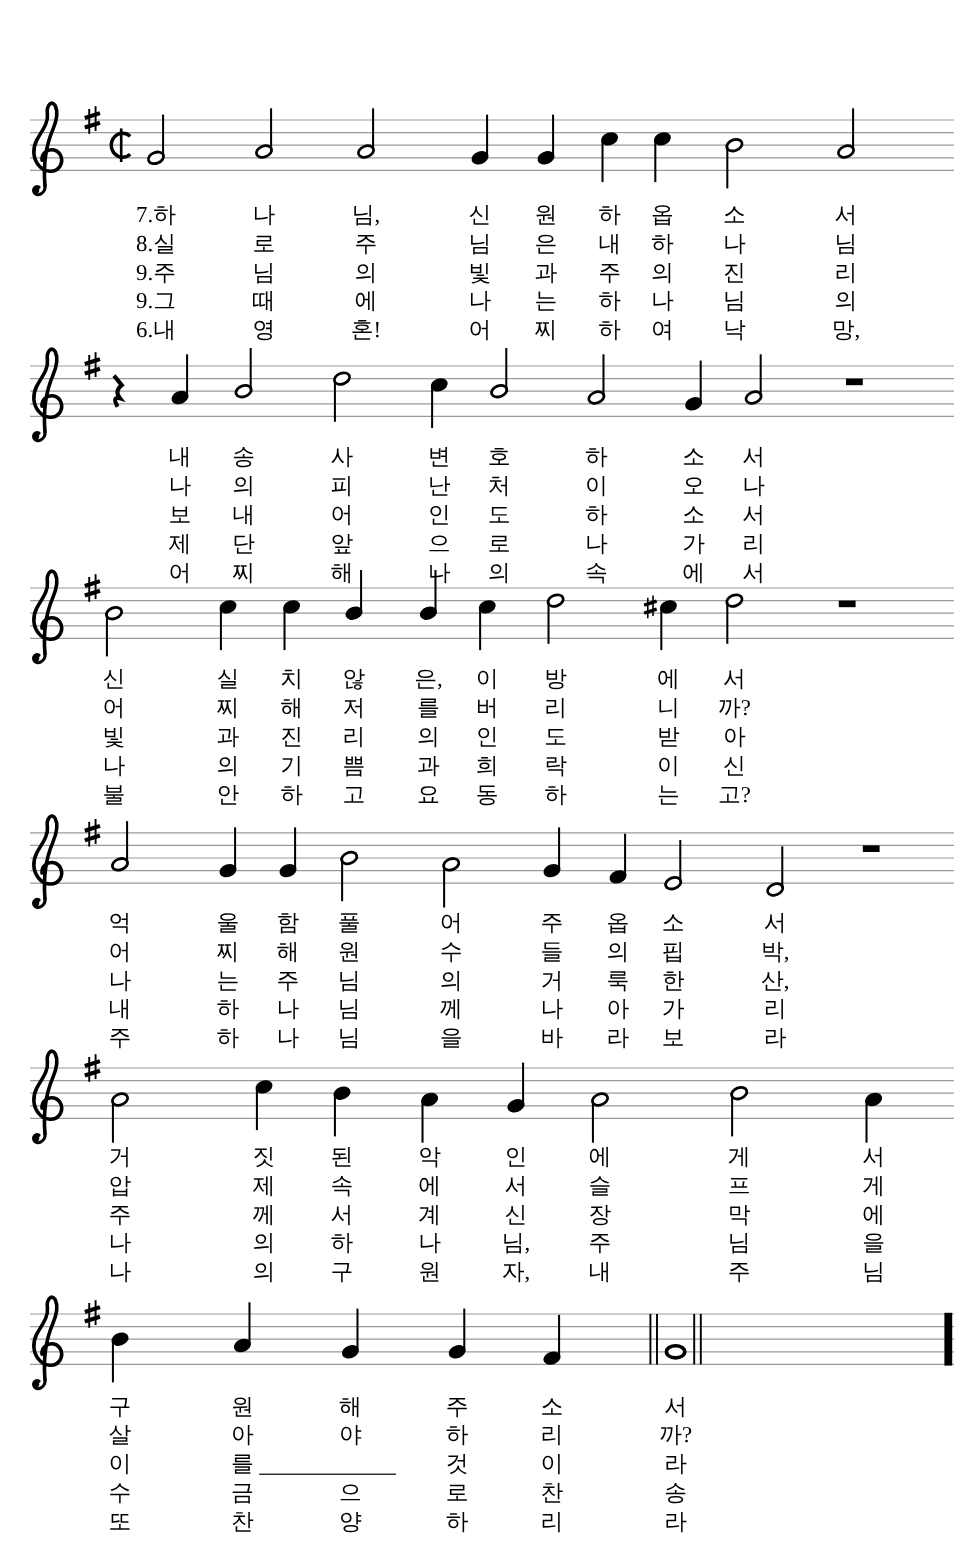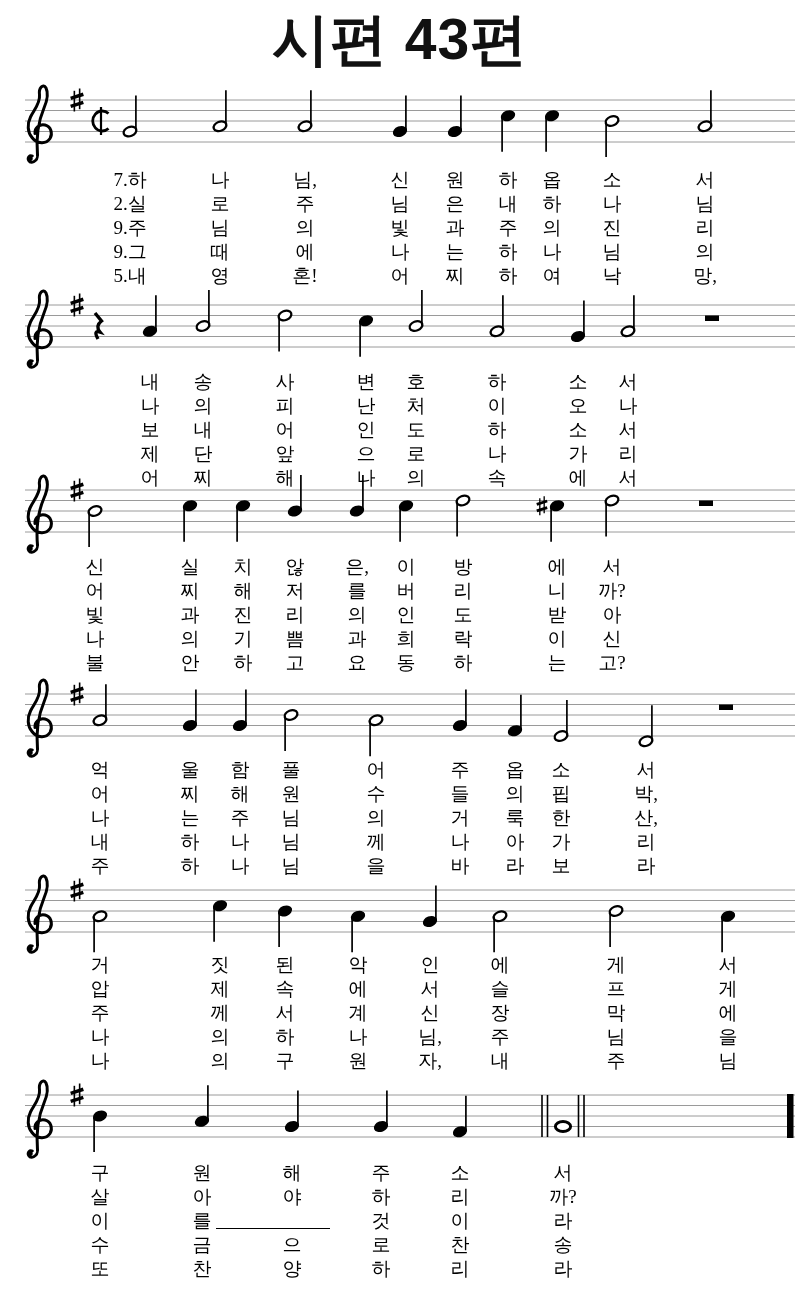--- a/index.html
+++ b/index.html
@@ -11,21 +11,20 @@
   svg.score{position:absolute;left:0;top:0;}
   .lyrics{position:absolute;left:0;top:0;width:800px;height:1291px;}
   .syl{position:absolute;transform:translateX(-50%);line-height:1;white-space:nowrap;
        font-size:19px;color:#000;}
   .ext{position:absolute;border-top:1.5px solid #000;height:0;}
 </style>
 </head>
 <body>
 
 <div class="page">
-  <h1 class="title">시편 43편</h1>
   <svg class="score" width="800" height="1291">
       <g>
         <line x1="25" y1="100" x2="795" y2="100" stroke="#9a9a9a" stroke-width="1"></line>
         <line x1="25" y1="110.5" x2="795" y2="110.5" stroke="#9a9a9a" stroke-width="1"></line>
         <line x1="25" y1="121" x2="795" y2="121" stroke="#9a9a9a" stroke-width="1"></line>
         <line x1="25" y1="131.5" x2="795" y2="131.5" stroke="#9a9a9a" stroke-width="1"></line>
         <line x1="25" y1="142" x2="795" y2="142" stroke="#9a9a9a" stroke-width="1"></line>
         <g transform="translate(24,100)">
           <path d="M 13.5,55 C 12,38 14,22 20,8 C 23,1 25,-6 22,-12 C 19,-17 14.5,-12 15.5,-5 C 16.5,3 10,10 6.5,17 C 3,24 3.5,32 8,37.5 C 13,44 22,44.5 26,38.5 C 29,33.5 27,26.5 21,25 C 15.5,23.7 10.5,28 11,33.5" fill="none" stroke="#000000" stroke-width="3" stroke-linecap="round"></path>
           <path d="M 13.5,55 C 14,61 7,64.5 4.5,60.5 C 3,57.5 5.5,54.5 8.5,56" fill="none" stroke="#000000" stroke-width="2.6" stroke-linecap="round"></path>
@@ -336,24 +335,24 @@
           <line x1="547.5" y1="1095" x2="547.5" y2="1137" stroke="#000000" stroke-width="1.6"></line>
           <line x1="578.5" y1="1095" x2="578.5" y2="1137" stroke="#000000" stroke-width="1.6"></line>
           <line x1="584" y1="1095" x2="584" y2="1137" stroke="#000000" stroke-width="1.6"></line>
           <ellipse cx="563" cy="1126.5" rx="7.6" ry="5.1" fill="#fff" stroke="#000000" stroke-width="3"></ellipse>
         </g>
         <rect x="787" y="1094" width="6.5" height="44" fill="#000000"></rect>
       </g>
     </svg>
   <div class="lyrics">
       <div class="syl" style="left: 130px; top: 170px; font-size: 19px;">7.하</div>
-      <div class="syl" style="left: 130px; top: 194px; font-size: 19px;">2.실</div>
+      <div class="syl" style="left: 130px; top: 194px; font-size: 19px;">8.실</div>
       <div class="syl" style="left: 130px; top: 218px; font-size: 19px;">9.주</div>
       <div class="syl" style="left: 130px; top: 242px; font-size: 19px;">9.그</div>
-      <div class="syl" style="left: 130px; top: 266px; font-size: 19px;">5.내</div>
+      <div class="syl" style="left: 130px; top: 266px; font-size: 19px;">6.내</div>
       <div class="syl" style="left: 220px; top: 170px; font-size: 19px;">나</div>
       <div class="syl" style="left: 220px; top: 194px; font-size: 19px;">로</div>
       <div class="syl" style="left: 220px; top: 218px; font-size: 19px;">님</div>
       <div class="syl" style="left: 220px; top: 242px; font-size: 19px;">때</div>
       <div class="syl" style="left: 220px; top: 266px; font-size: 19px;">영</div>
       <div class="syl" style="left: 305px; top: 170px; font-size: 19px;">님,</div>
       <div class="syl" style="left: 305px; top: 194px; font-size: 19px;">주</div>
       <div class="syl" style="left: 305px; top: 218px; font-size: 19px;">의</div>
       <div class="syl" style="left: 305px; top: 242px; font-size: 19px;">에</div>
       <div class="syl" style="left: 305px; top: 266px; font-size: 19px;">혼!</div>

